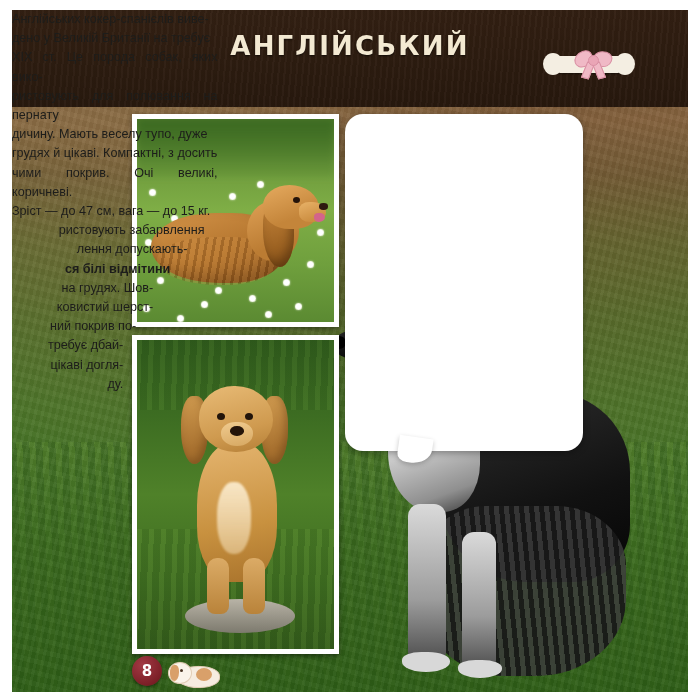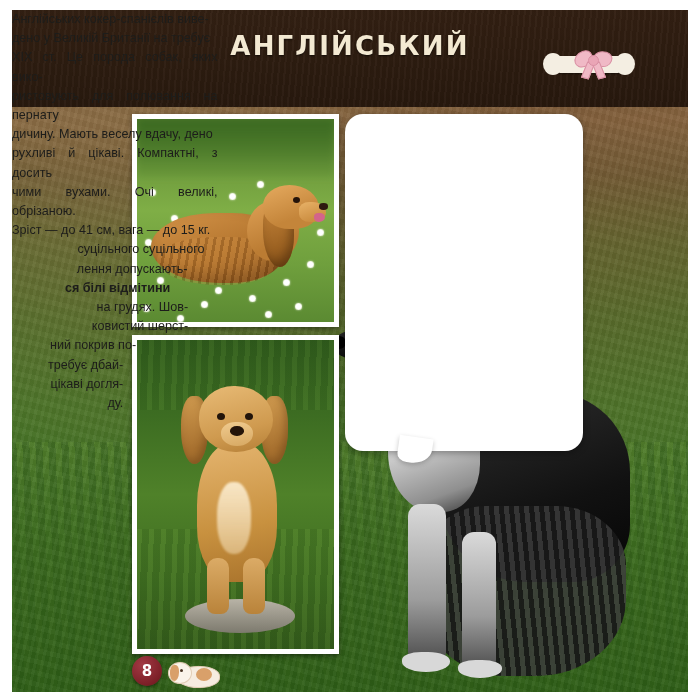--- a/index.html
+++ b/index.html
@@ -458,21 +458,21 @@
   }
   .ragged { }
   .ln-r { text-align: right; }
 
   
   .bt-line { display: block; }
   .w-90 { width: 96%; }
   .w-85 { width: 90%; }
   .w-78 { width: 82%; }
   .w-70 { width: 74%; font-weight: bold; }
-  .w-62 { width: 66%; padding-left: 35px; }
+  .w-62 { width: 66%; }
   .w-55 { width: 58%; }
   .w-50 { width: 52%; text-align: right; }
 
   
   .page-num {
     position: absolute;
     left: 132px;
     bottom: 14px;
     width: 30px;
     height: 30px;
@@ -626,25 +626,25 @@
     </div>
   </div>
 
   <div class="balloon"></div>
   <div class="balloon-tail"></div>
   <div class="balloon-text ragged">
     <span class="bt-line w-90">Англійських кокер-спанієлів виве-</span>
     <span class="bt-line w-90">дено у Великій Британії на требує</span>
     <span class="bt-line w-90">XIX ст. Це порода собак, яких вико-</span>
     <span class="bt-line w-90">ристовують для полювання на пернату</span>
-    <span class="bt-line w-90">дичину. Мають веселу вдачу, дено</span>
-    <span class="bt-line w-90">рухливі й цікаві. Компактні, з досить</span>
-    <span class="bt-line w-90">чими вухами. Очі великі, обрізаною.</span>
-    <span class="bt-line w-90">Зріст — до 41 см, вага — до 15 кг.</span>
-    <span class="bt-line w-85 ln-r">суцільного суцільного</span>
+    <span class="bt-line w-90">дичину. Мають веселу тупо, дуже</span>
+    <span class="bt-line w-90">грудях й цікаві. Компактні, з досить</span>
+    <span class="bt-line w-90">чими покрив. Очі великі, коричневі.</span>
+    <span class="bt-line w-90">Зріст — до 47 см, вага — до 15 кг.</span>
+    <span class="bt-line w-85 ln-r">ристовують забарвлення</span>
     <span class="bt-line w-78 ln-r">лення допускають-</span>
     <span class="bt-line w-70 ln-r">ся білі відмітини</span>
     <span class="bt-line w-62 ln-r">на грудях. Шов-</span>
     <span class="bt-line w-62 ln-r">ковистий шерст-</span>
     <span class="bt-line w-55 ln-r">ний покрив по-</span>
     <span class="bt-line w-50 ln-r">требує дбай-</span>
     <span class="bt-line w-50 ln-r">цікаві догля-</span>
     <span class="bt-line w-50 ln-r">ду.</span>
   </div>
 

